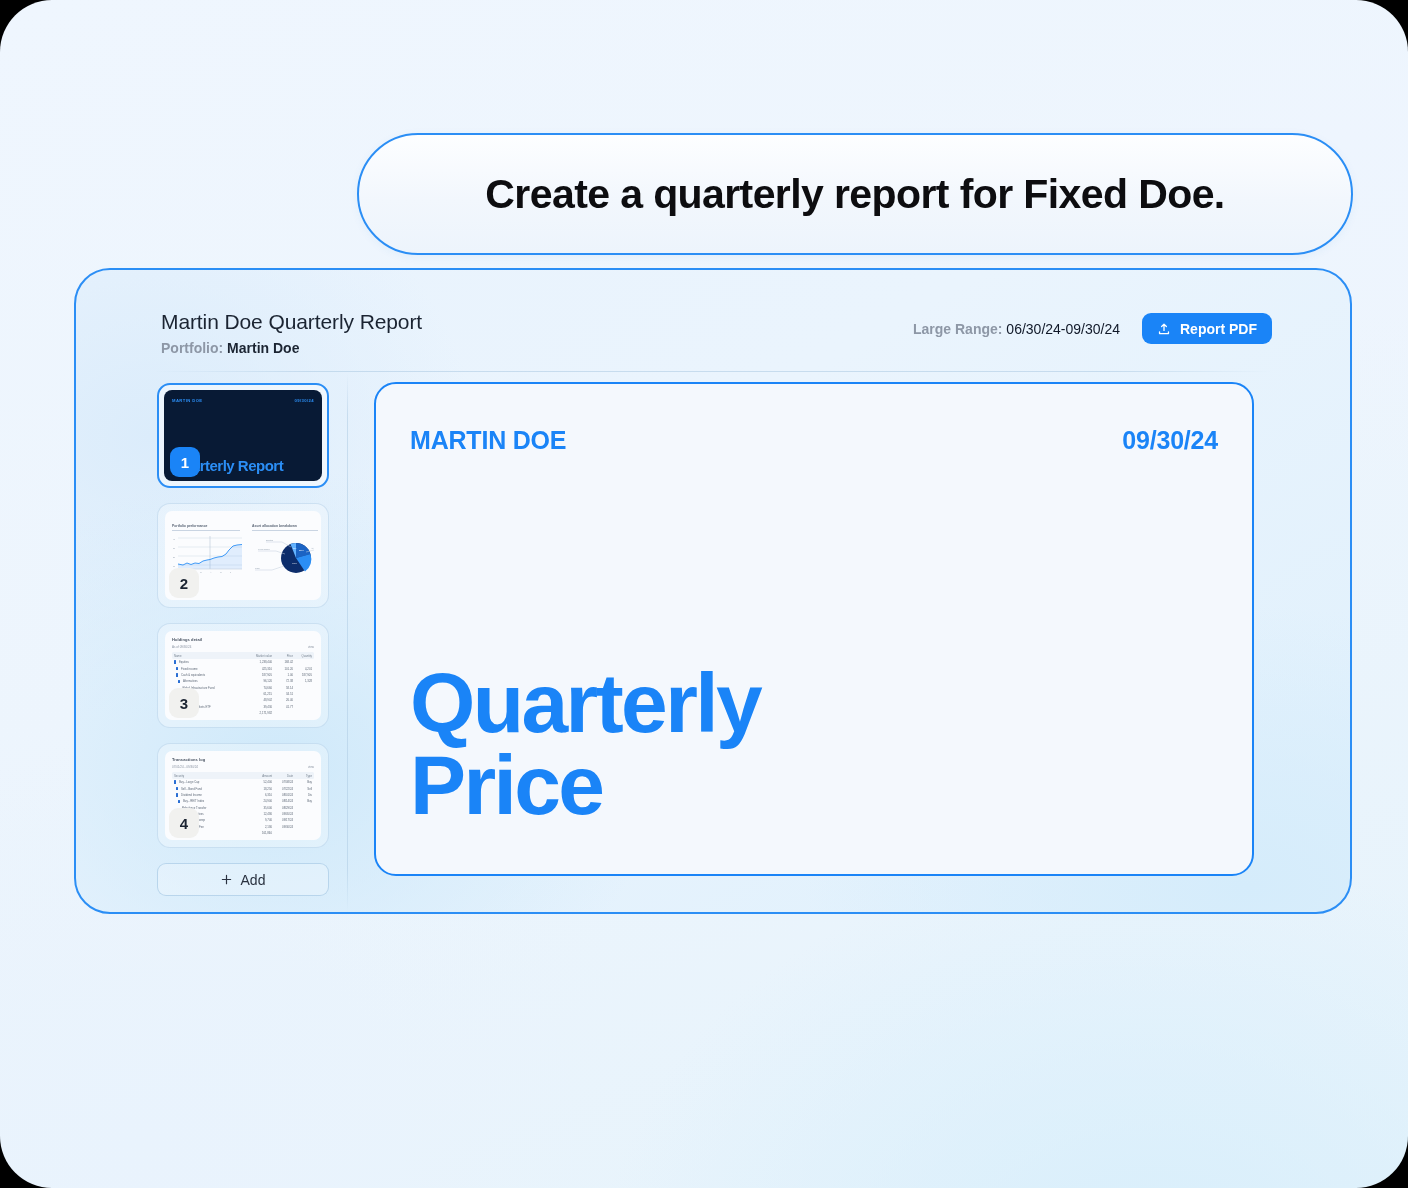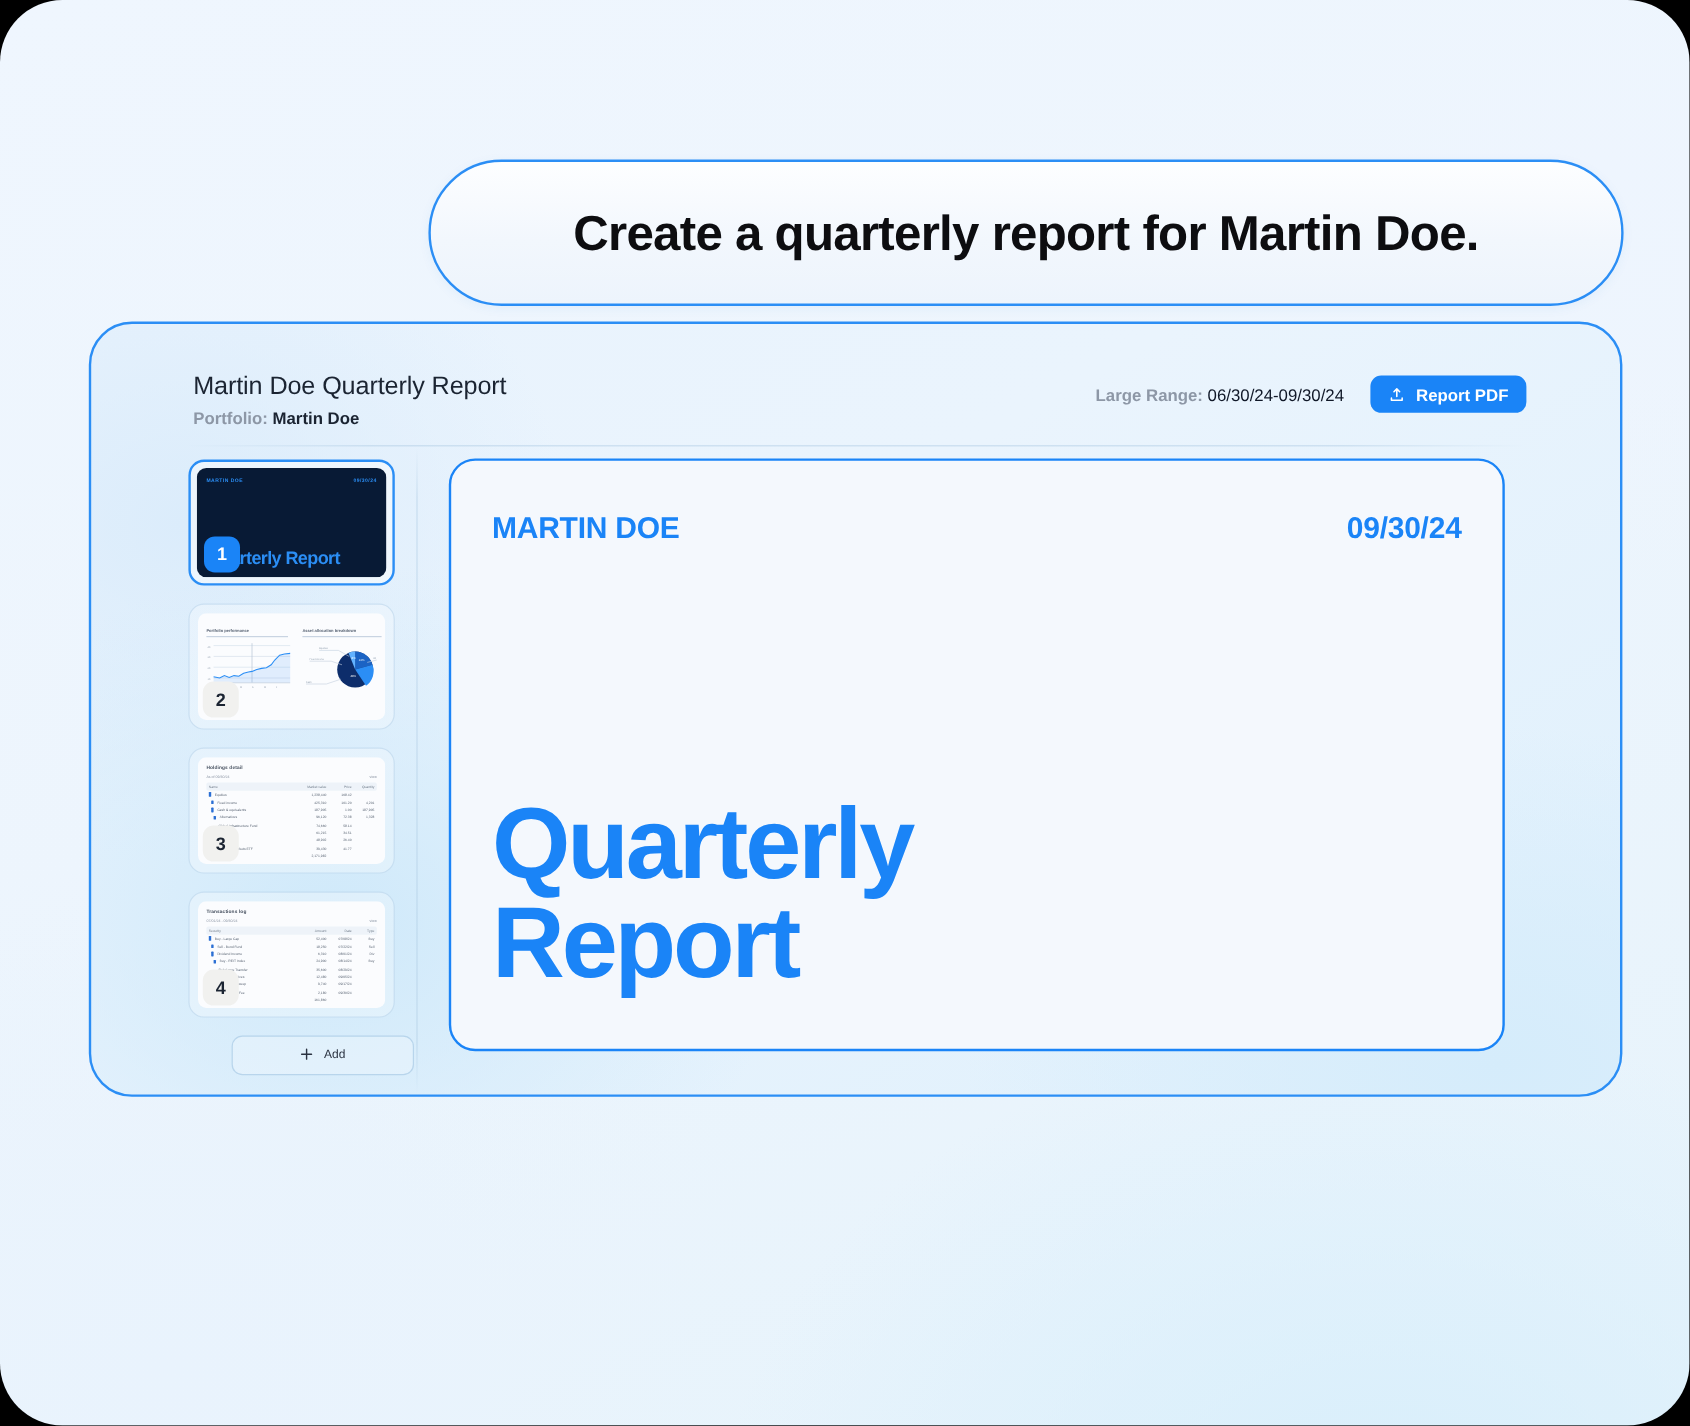--- a/index.html
+++ b/index.html
@@ -166,28 +166,27 @@
     position:absolute; left:11px; bottom:9px;
     width:30px; height:30px; border-radius:9px;
     display:flex; align-items:center; justify-content:center;
     font-size:15px; font-weight:600;
     background:#f1f1ef; color:#1b2432;
     z-index:3;
   }
   .thumb.active .badge { background:#1a84f7; color:#fff; }
 
   #add-slide-btn {
-    width:152px; height:33px; margin-top:2px;
+    width:172px; height:33px; margin-top:2px;
     border:1px solid rgba(150,190,222,.55);
     border-radius:9px;
     background:rgba(255,255,255,.25);
-    color:#2a3240; font-size:10px; font-weight:500; font-family:inherit;
+    color:#2a3240; font-size:14px; font-weight:500; font-family:inherit;
     display:flex; align-items:center; justify-content:center; gap:9px;
     cursor:pointer;
-    margin-left:36px;
   }
 
   
   #slide-canvas {
     position:absolute; left:298px; top:9px; width:880px; height:494px;
     border-radius:22px;
     border:2px solid #1a84f7;
     background:#f4f8fd;
     overflow:hidden;
   }
@@ -204,21 +203,21 @@
     line-height:.97; letter-spacing:-2.6px;
     white-space:pre-line;
   }
 </style>
 </head>
 <body>
 
 <div id="page">
 
   <div id="prompt-pill">
-    <div id="prompt-text">Create a quarterly report for Martin Doe.</div>
+    <div id="prompt-text">Create a quarterly report for Fixed Doe.</div>
   </div>
 
   <div id="app-window">
 
     <div id="win-header">
       <div id="header-left">
         <div id="report-title">Martin Doe Quarterly Report</div>
         <div id="portfolio-line">
           <span>Portfolio:</span>
           <b>Martin Doe</b>
@@ -489,18 +488,18 @@
           <span>Add</span>
         </button>
       </div>
 
       <div id="slide-canvas">
         <div id="slide-top">
           <div id="slide-name">MARTIN DOE</div>
           <div id="slide-date">09/30/24</div>
         </div>
         <div id="slide-headline">Quarterly
-Report</div>
+Price</div>
       </div>
 
     </div>
   </div>
 </div>
 
 </body></html>

